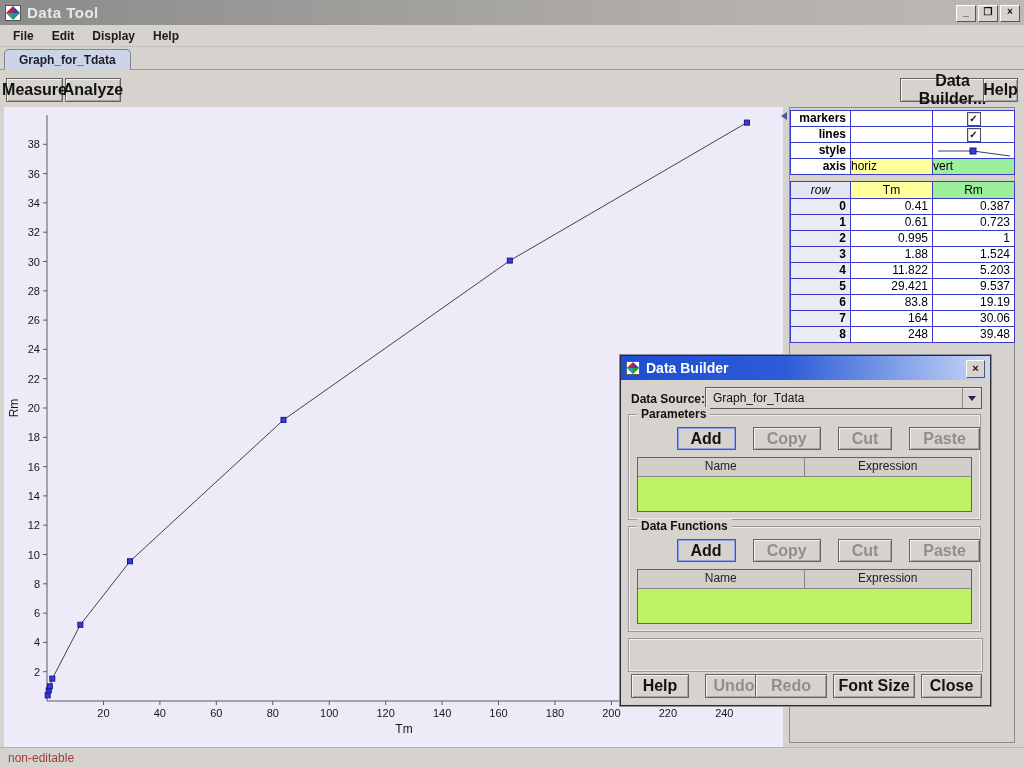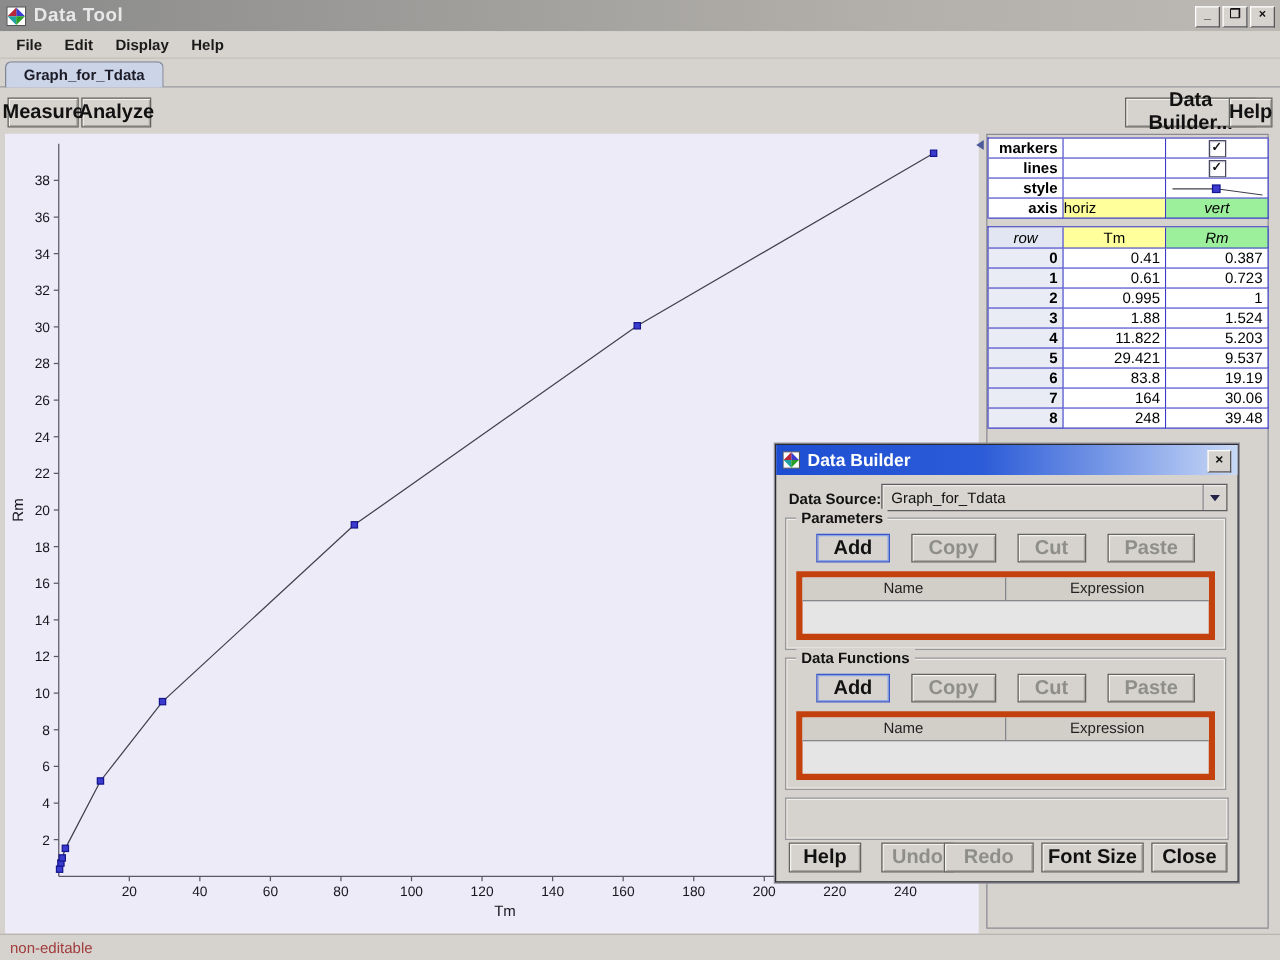--- a/index.html
+++ b/index.html
@@ -46,21 +46,21 @@
     border:1px solid #8a8a94;box-sizing:border-box;}
   .prop-table{position:absolute;left:0px;top:2px;width:224px;border-top:1px solid var(--grid);border-left:1px solid var(--grid);}
   .data-table{position:absolute;left:0px;top:73px;width:224px;border-top:1px solid var(--grid);border-left:1px solid var(--grid);}
   .trow{display:grid;grid-template-columns:60px 82px 82px;}
   .c{box-sizing:border-box;border-right:1px solid var(--grid);border-bottom:1px solid var(--grid);
     font-size:12px;height:16px;line-height:15px;background:#fff;overflow:hidden;white-space:nowrap;}
   .hc{height:17px;line-height:16px;text-align:center;}
   .plbl{font-weight:bold;text-align:right;padding-right:4px;}
   .ctr{display:flex;align-items:center;justify-content:center;}
   .ylw{background:var(--horiz-bg);}
-  .grn{background:var(--vert-bg);text-align:center;font-style:italic;}
+  .grn{background:var(--vert-bg);}
   .rowhdr{background:#e2e6f2;font-style:italic;text-align:center;}
   .rnum{background:#e9ebf5;font-weight:bold;text-align:right;padding-right:4px;}
   .tval,.rval{text-align:right;padding-right:4px;}
   .cb{width:12px;height:12px;border:1px solid #4a4a66;background:#fff;display:inline-flex;
     align-items:center;justify-content:center;font-size:10px;font-weight:bold;color:#101010;
     box-shadow:inset 1px 1px 0 #dcdce4;}
 
   
   .dialog{position:absolute;left:620px;top:355px;width:369px;height:349px;background:#d6d3ce;
     border:1px solid #2a2a33;box-shadow:0 0 0 1px #8f8f98;z-index:30;box-sizing:content-box;}
@@ -77,24 +77,24 @@
   .combo-text{position:absolute;left:7px;top:0;line-height:20px;font-size:12px;color:#111;}
   .combo-arrow-box{position:absolute;right:0;top:0;width:18px;height:20px;border-left:1px solid #8a8a8e;
     display:flex;align-items:center;justify-content:center;}
   .combo-arrow{width:0;height:0;border-left:4px solid transparent;border-right:4px solid transparent;
     border-top:5px solid #23234a;}
   .grp{position:absolute;left:7px;width:353px;height:106px;border:1px solid #98989c;
     box-shadow:inset 0 0 0 1px #f0eee9;box-sizing:border-box;}
   .grp1{top:58px;} .grp2{top:170px;padding-left:23px;}
   .grp-title{position:absolute;top:-8px;left:8px;background:#d6d3ce;padding:0 4px;
     font-weight:bold;font-size:12px;color:#111;}
-  .grp-btns{position:absolute;left:0;right:0;top:12px;height:23px;display:flex;justify-content:center;gap:17px;}
+  .grp-btns{position:absolute;left:0;right:0;top:12px;height:23px;display:flex;justify-content:flex-end;gap:17px;}
   .gbtn{position:static;height:23px;padding:0 13px;}
-  .grp-table{position:absolute;left:8px;right:8px;top:42px;bottom:7px;border:5px solid #c2410c;
-    background:#e5e5e5;}
+  .grp-table{position:absolute;left:8px;right:8px;top:42px;bottom:7px;border:1px solid #c2410c;
+    background:#bef264;}
   .grp-head{display:grid;grid-template-columns:1fr 1fr;height:18px;background:#d2cfc9;
     border-bottom:1px solid #85858c;}
   .grp-head div{font-size:12px;color:#222;text-align:center;line-height:17px;}
   .grp-head div:first-child{border-right:1px solid #85858c;}
   .msg-panel{position:absolute;left:7px;right:7px;top:282px;height:34px;border:1px solid #98989c;
     box-shadow:inset 0 0 0 1px #f0eee9;background:#d6d3ce;box-sizing:border-box;}
   .dlg-btn{top:318px;height:24px;}
 
   
   .statusbar{position:absolute;left:0;bottom:0;width:1024px;height:21px;background:#d6d3ce;

